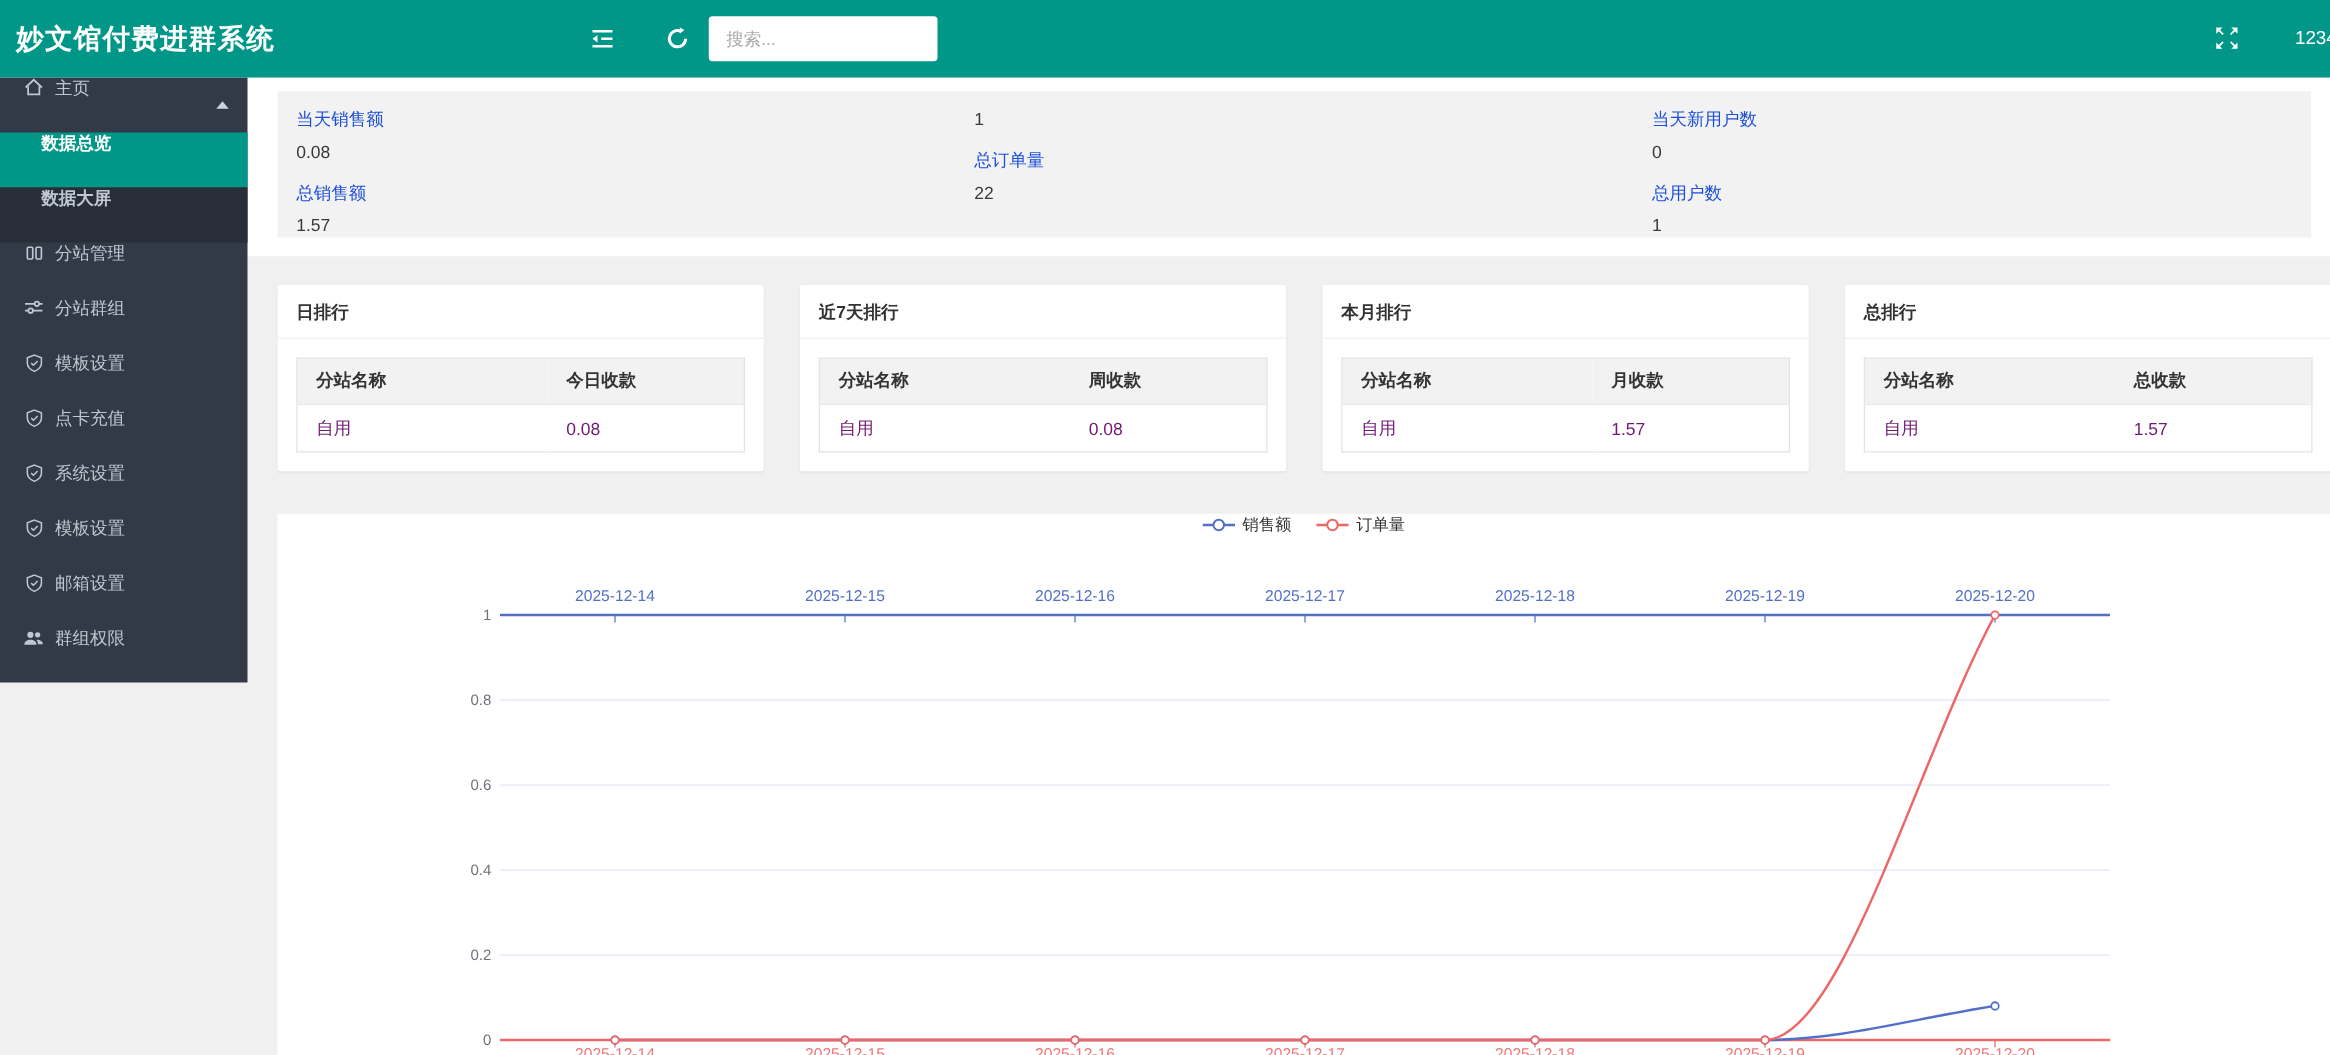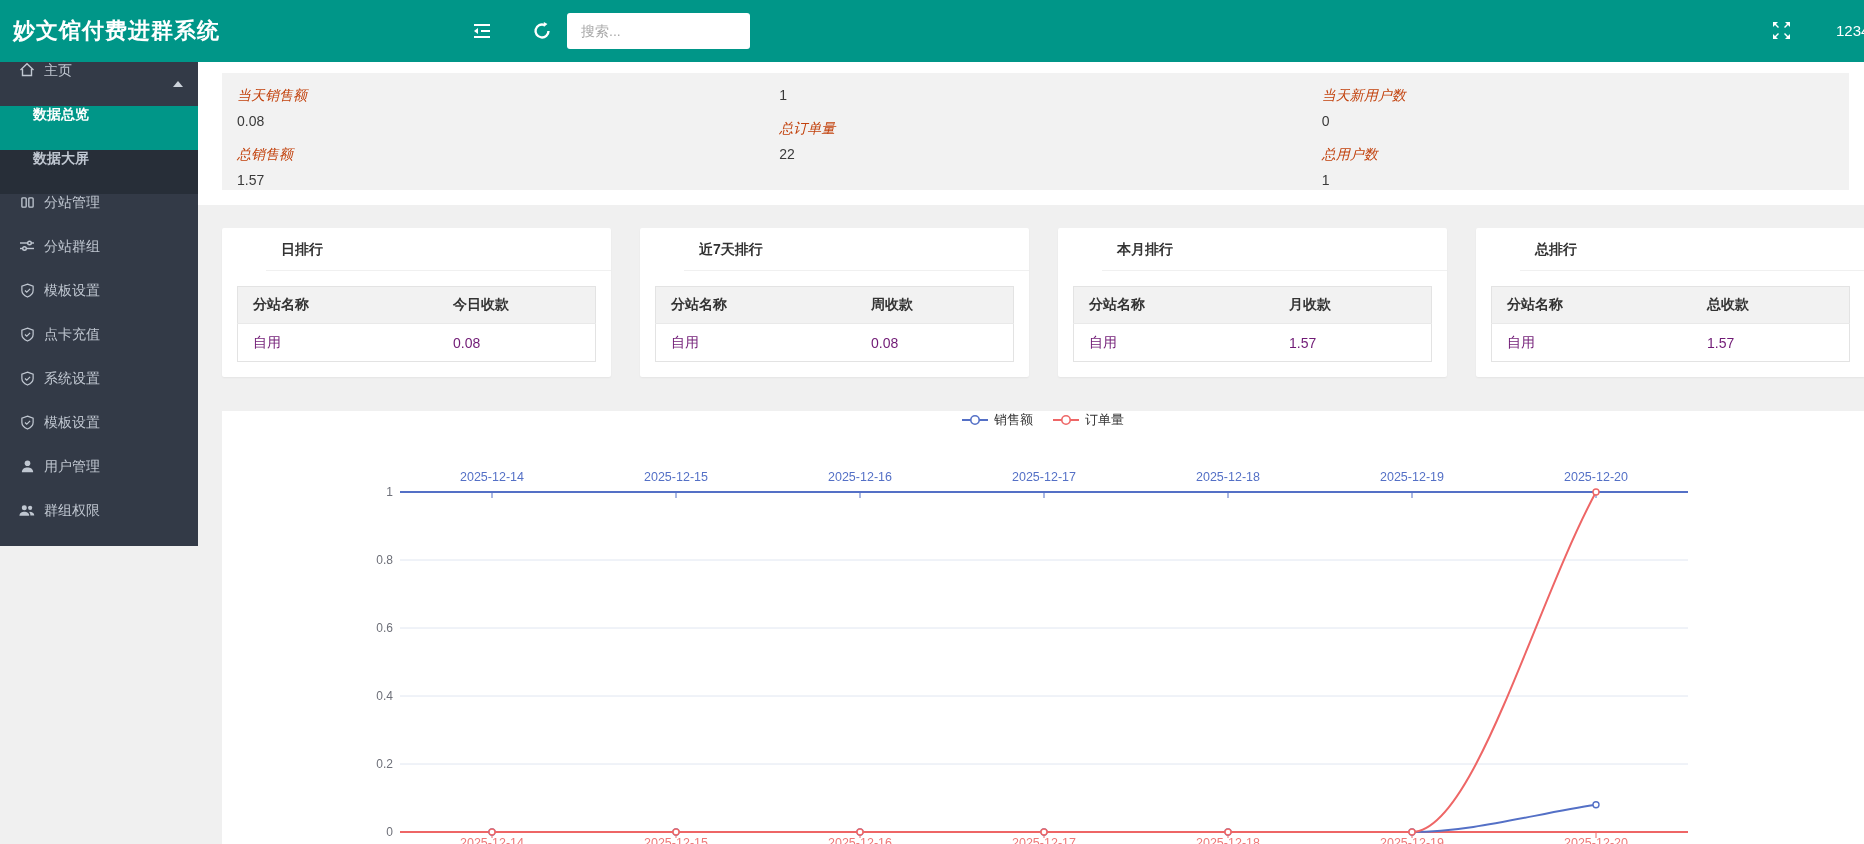--- a/index.html
+++ b/index.html
@@ -27,28 +27,28 @@
   .nav-item .nicon { width:16px; height:16px; margin-right:9px; display:inline-flex; align-items:center; justify-content:center; }
   .nav-item.sub { padding-left:33px; background:#272e38;font-weight:bold; }
   .nav-item.sub.active { background:#009688; color:#fff; font-weight:bold; }
   .caret-up { position:absolute; right:15px; top:19px; width:0; height:0;
               border-left:5px solid transparent; border-right:5px solid transparent; border-bottom:6px solid #cdd3db; }
 
   
   .hero { position:absolute; left:198px; top:62px; right:0; height:143px; background:#fff; }
   .stats-panel { position:absolute; left:24px; right:15px; top:11px; height:117px; background:#f2f2f2; display:flex; padding:12px 0; }
   .stats-col { flex:1; padding-left:15px; }
-  .stat-label { height:26px; line-height:21px; font-size:14px; color:#c2410c;font-style:italic; }
+  .stat-label { height:26px; line-height:21px; font-size:14px; color:#1d4ed8; }
   .stat-value { height:33px; line-height:21px; font-size:14px; color:#3a3a3a; }
 
   
   .cards-row { position:absolute; left:222px; top:228px; display:flex; gap:29px; }
   .rank-card { width:389px; height:149px; background:#fff; border-radius:2px; box-shadow:0 1px 2px rgba(0,0,0,.05); overflow:hidden; }
   .rank-title { height:43px; line-height:43px; padding-left:15px; font-size:14px; font-weight:bold; color:#333;
-                border-bottom:1px solid #f0f0f0;margin-left:44px; }
+                border-bottom:1px solid #f0f0f0; }
   .rank-body { padding:15px; }
   .rank-table { width:100%; border-collapse:collapse; border:1px solid #e3e3e3; font-size:14px; }
   .rank-table th { background:#f2f2f2; height:37px; text-align:left; padding-left:15px; color:#333; font-weight:bold; }
   .rank-table td { height:38px; padding-left:15px; color:#701a75; border-top:1px solid #e9e9e9; }
   .col-name { width:56%; }
 
   
   .chart-card { position:absolute; left:222px; top:411px; right:0; height:500px; background:#fff; }
   .legend { position:relative; z-index:2; display:flex; justify-content:center; gap:20px; }
   .legend-item { display:flex; align-items:center; gap:6px; cursor:pointer; }
@@ -165,30 +165,30 @@
   <div class="nav-item">
     <span class="nicon">
       <svg width="15" height="15" viewBox="0 0 16 16" fill="none" stroke="#c0c7d1" stroke-width="1.3">
         <path d="M8 1.2 L14 3.5 V8 C14 11.3 11.3 13.5 8 15 C4.7 13.5 2 11.3 2 8 V3.5 Z"></path>
         <path d="M5.3 8 L7.2 9.8 L10.8 6.2"></path>
       </svg>
       </span>
     <span>模板设置</span>
   </div>
 
-
-  <div class="nav-item">
-    <span class="nicon">
-      <svg width="15" height="15" viewBox="0 0 16 16" fill="#c0c7d1">
-        <circle cx="8" cy="4.5" r="3"></circle>
-          <path d="M2 14 C2 10.5 5 9 8 9 C11 9 14 10.5 14 14 Z"></path>
-      </svg>
-      </span>
-    <span>用户管理</span>
-  </div>
+  <div class="nav-item">
+    <span class="nicon">
+      <svg width="15" height="15" viewBox="0 0 16 16" fill="none" stroke="#c0c7d1" stroke-width="1.3">
+        <path d="M8 1.2 L14 3.5 V8 C14 11.3 11.3 13.5 8 15 C4.7 13.5 2 11.3 2 8 V3.5 Z"></path>
+        <path d="M5.3 8 L7.2 9.8 L10.8 6.2"></path>
+      </svg>
+      </span>
+    <span>邮箱设置</span>
+  </div>
+
 
   <div class="nav-item">
     <span class="nicon">
       <svg width="17" height="15" viewBox="0 0 18 16" fill="#c0c7d1">
         <circle cx="6" cy="5" r="2.8"></circle>
           <path d="M0.5 14 C0.5 10.8 3.2 9.5 6 9.5 C8.8 9.5 11.5 10.8 11.5 14 Z"></path>
         <circle cx="12.5" cy="5" r="2.4"></circle>
           <path d="M12 9.4 C14.6 9.4 17.2 10.7 17.2 13.6 L12.8 13.6 C12.8 12 12.4 10.5 11.4 9.6 Z"></path>
       </svg>
       </span>

